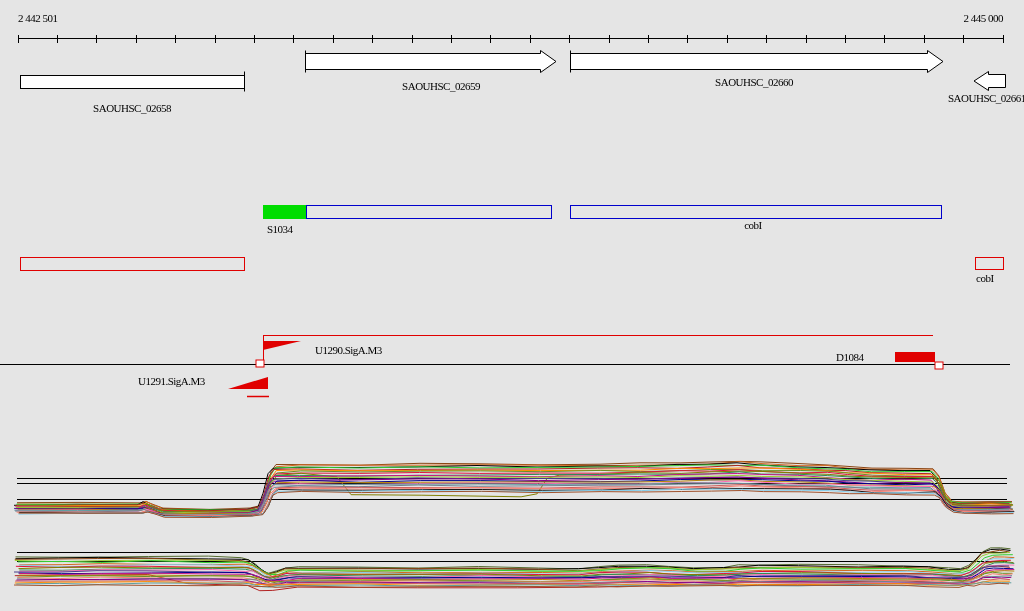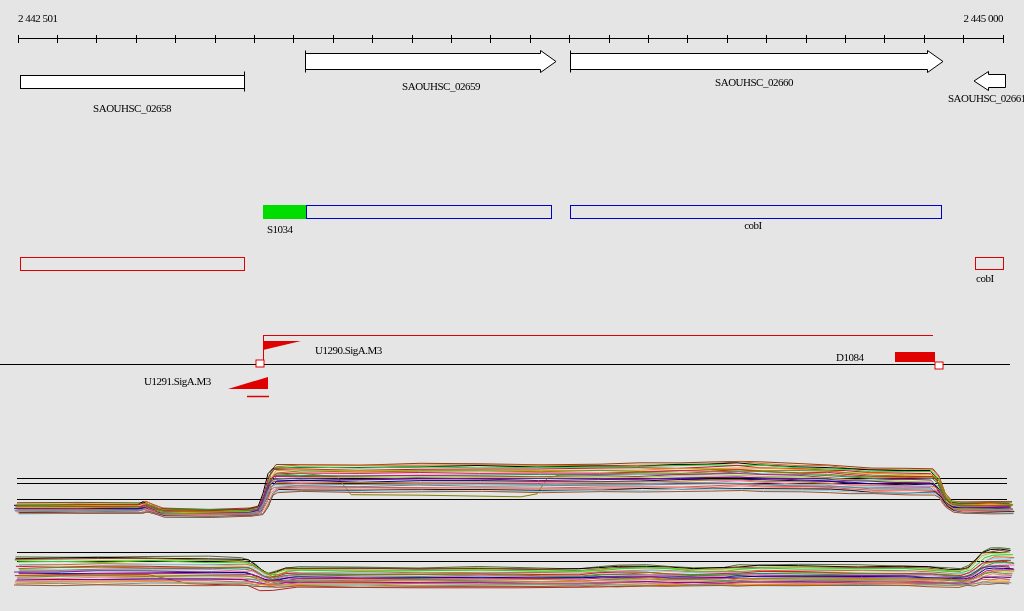--- a/index.html
+++ b/index.html
@@ -150,15 +150,15 @@
   <span class="lbl" style="left: 132px; top: 102px; transform: translateX(-50%);">SAOUHSC_02658</span>
   <span class="lbl" style="left: 441px; top: 80px; transform: translateX(-50%);">SAOUHSC_02659</span>
   <span class="lbl" style="left: 754px; top: 76px; transform: translateX(-50%);">SAOUHSC_02660</span>
   <span class="lbl" style="left: 948px; top: 92px;">SAOUHSC_02661</span>
 
   <span class="lbl" style="left: 267px; top: 223px;">S1034</span>
   <span class="lbl" style="left: 753px; top: 219px; transform: translateX(-50%);">cobI</span>
   <span class="lbl" style="left: 976px; top: 272px;">cobI</span>
 
   <span class="lbl" style="left: 302px; top: 344px; margin-left: 13px;">U1290.SigA.M3</span>
-  <span class="lbl" style="left: 144px; top: 375px;">U1291.SigA.M3</span>
+  <span class="lbl" style="left: 138px; top: 375px;">U1291.SigA.M3</span>
   <span class="lbl" style="left: 836px; top: 351px;">D1084</span>
 </div>
 
 </body></html>

